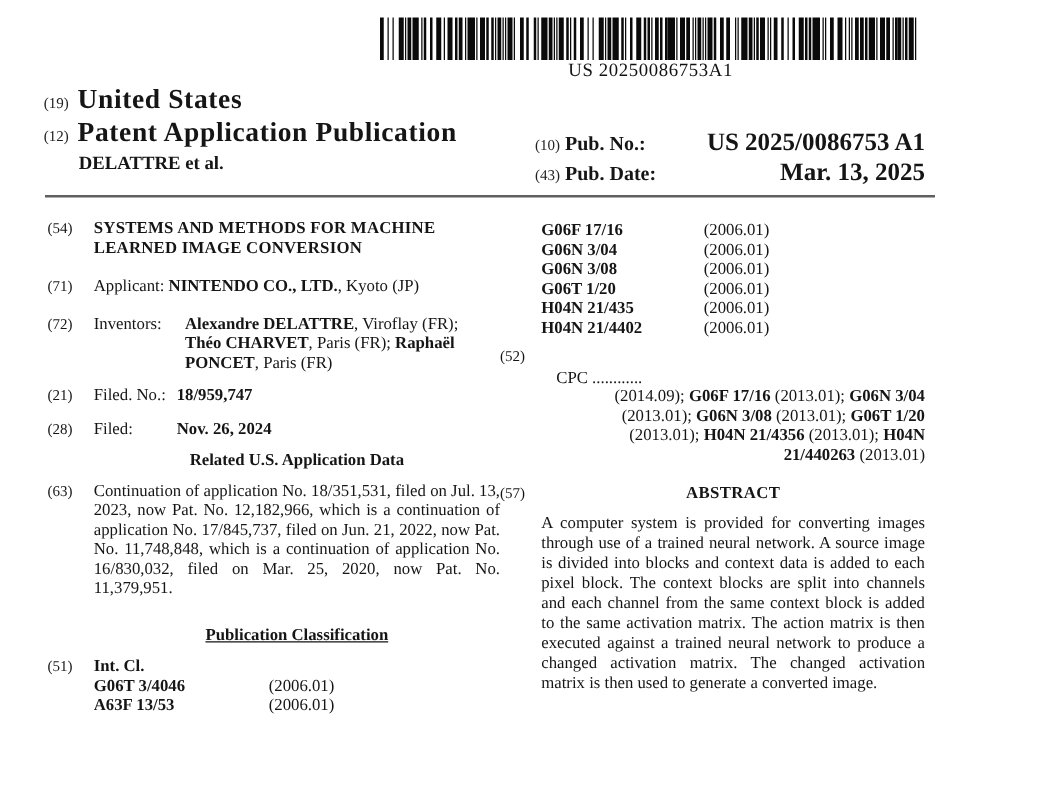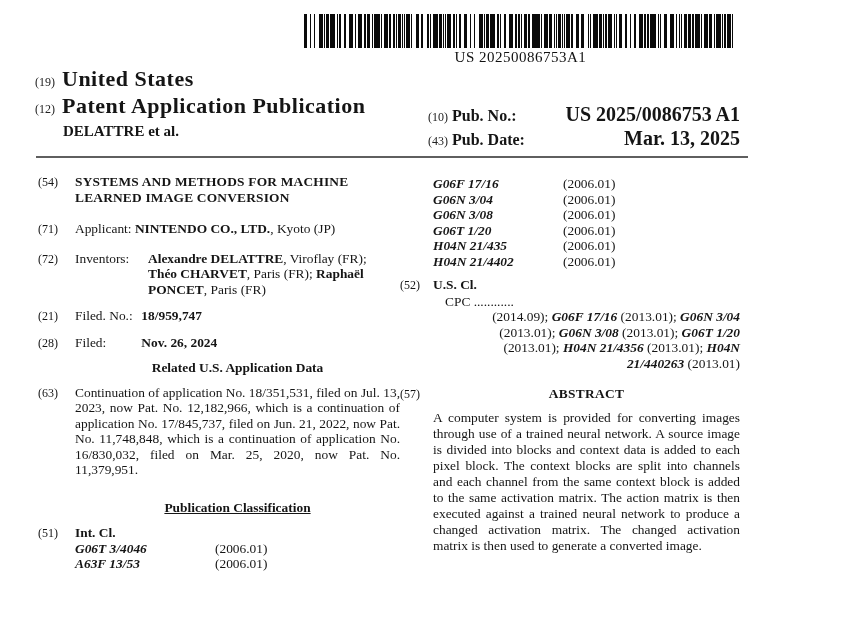--- a/index.html
+++ b/index.html
@@ -38,21 +38,21 @@
   .flabel{display:inline-block;width:63px;}
   .invrow{display:flex;}
   .invlbl{flex:none;width:73px;}
   .invline{white-space:nowrap;}
   .center-head{text-align:center;font-weight:bold;margin-left:37px;}
   .just{text-align:justify;}
   .iclrow{display:flex;white-space:nowrap;}
   .iclrow .code{flex:none;width:140px;}
   .col-right .iclrow{margin-left:33px;}
   .col-right .iclrow .code{width:130px;}
-  .code,.bi{font-style:italic;font-weight:bold;}
+  .code,.bi{font-weight:bold;}
   .cpc{margin-left:45px;}
   .cpcline{text-align:right;}
   .cpcline.first{display:flex;justify-content:space-between;text-align:left;}
   .abshead{font-weight:bold;text-align:center;letter-spacing:.3px;}
   .abs-par{margin-left:33px;margin-top:7px;line-height:16px;}
 </style>
 </head>
 <body>
 
 <div class="page">
@@ -406,21 +406,20 @@
             <span>(2006.01)</span>
           </div>
         <div class="iclrow">
             <span class="code">H04N 21/4402</span>
             <span>(2006.01)</span>
           </div>
       </div>
 
       <div class="entry" style="margin-top:8px;">
         <span class="tag">(52)</span>
-        <div class="body bold">U.S. Cl.</div>
       </div>
 
       <div class="cpc">
         <div class="cpcline first">
           <span>CPC ............</span>
         </div>
         <div class="cpcline"><span>(2014.09); </span><span class="bi">G06F 17/16</span><span> (2013.01); </span><span class="bi">G06N 3/04</span></div>
         <div class="cpcline"><span>(2013.01); </span><span class="bi">G06N 3/08</span><span> (2013.01); </span><span class="bi">G06T 1/20</span></div>
         <div class="cpcline"><span>(2013.01); </span><span class="bi">H04N 21/4356</span><span> (2013.01); </span><span class="bi">H04N</span></div>
         <div class="cpcline"><span></span><span class="bi">21/440263</span><span> (2013.01)</span><span class="bi"></span></div>

